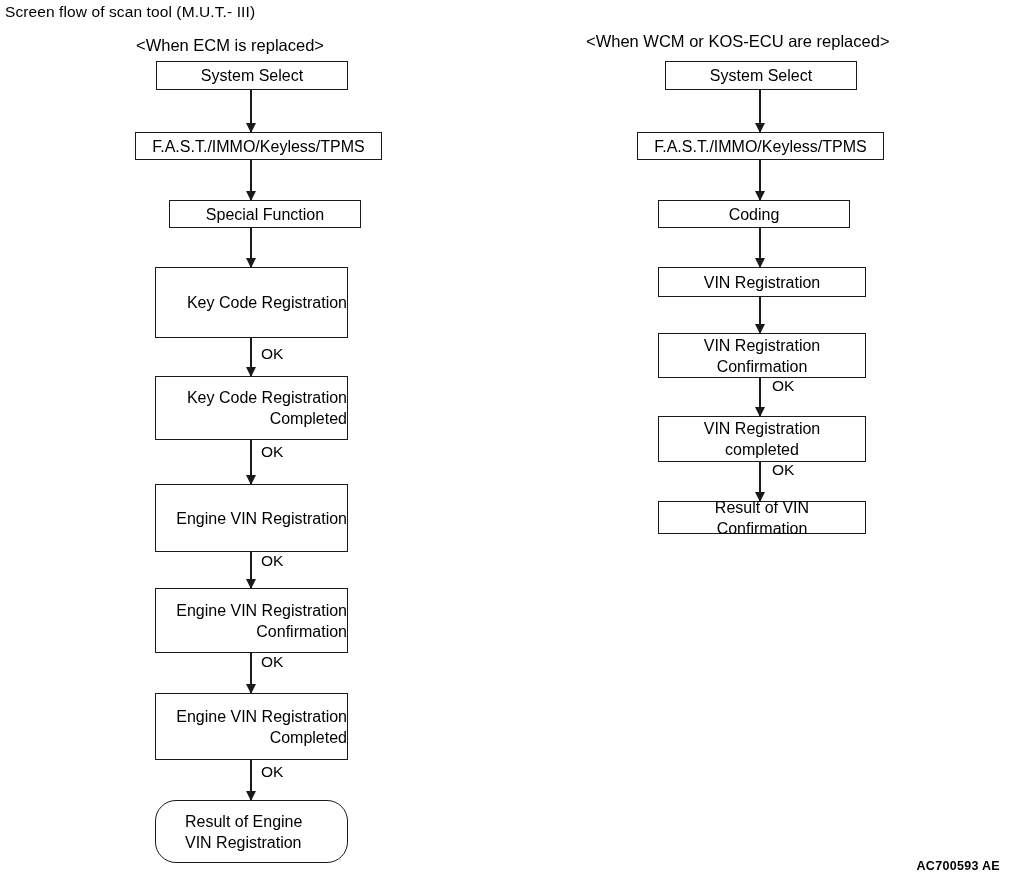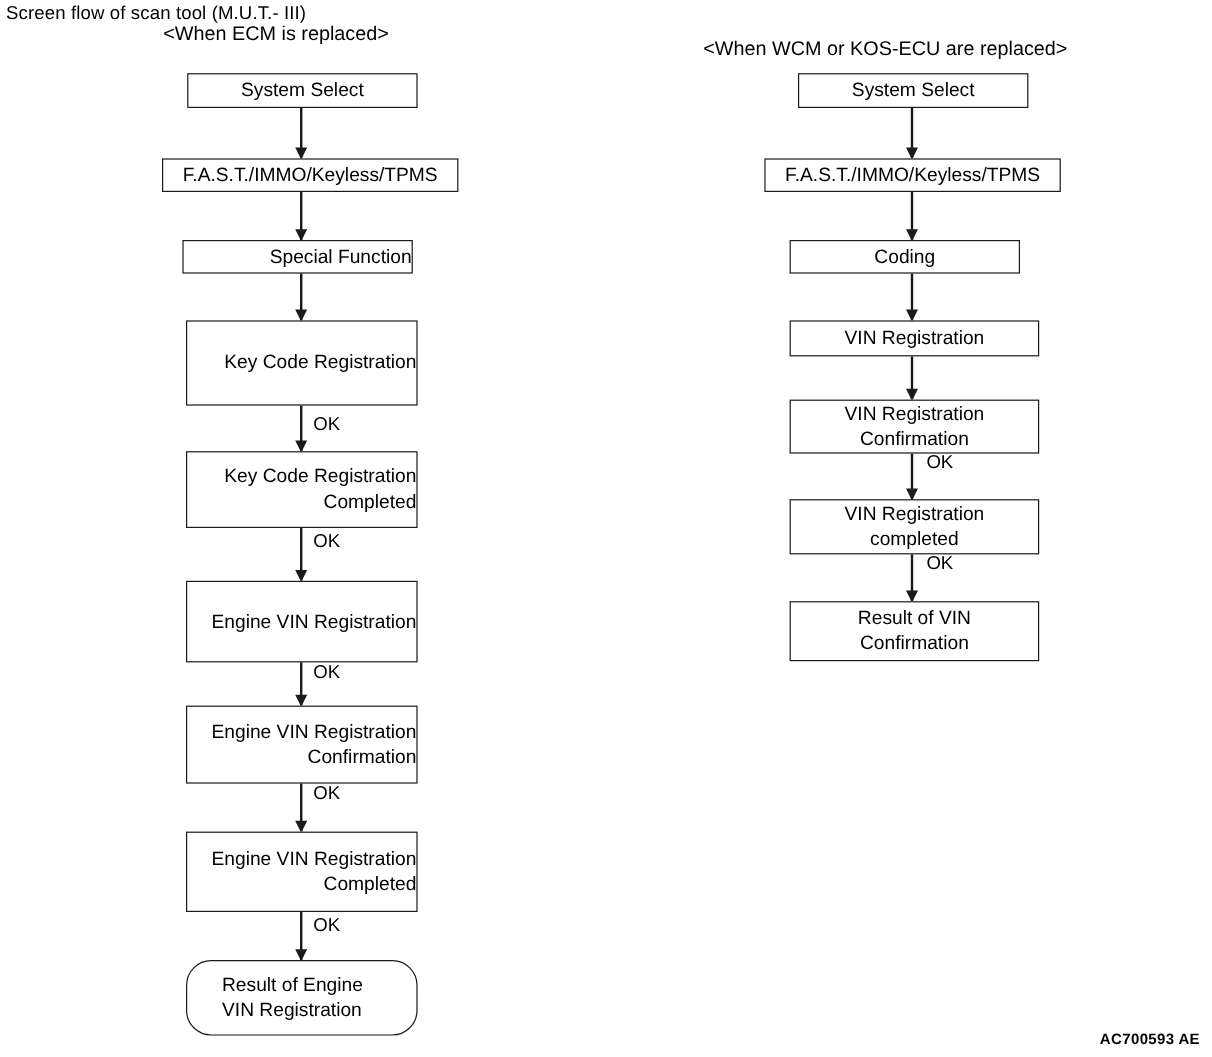--- a/index.html
+++ b/index.html
@@ -24,21 +24,21 @@
     font-weight: normal;
     letter-spacing: 0.1px;
     white-space: nowrap;
   }
 
   .col-heading {
     position: absolute;
     font-size: 16.5px;
     white-space: nowrap;
   }
-  #heading-left  { left: 136px; top: 19px; }
+  #heading-left  { left: 136px; top: 36px; }
   #heading-right { left: 586px; top: 32px; }
 
   
   .node {
     position: absolute;
     box-sizing: border-box;
     border: 1.8px solid #1a1a1a;
     background: #ffffff;
     font-size: 16px;
     line-height: 21px;
@@ -96,21 +96,21 @@
 <div class="node align-center" style="left:156px; top:61px; width:192px; height:29px;">
   <span class="line">System Select</span>
 </div>
 <div class="arrow" style="left:250px; top:90px; height:42px;"></div>
 
 <div class="node align-center" style="left:135px; top:132px; width:247px; height:28px;">
   <span class="line">F.A.S.T./IMMO/Keyless/TPMS</span>
 </div>
 <div class="arrow" style="left:250px; top:160px; height:40px;"></div>
 
-<div class="node align-center" style="left:152px; top:200px; width:192px; height:28px;align-items:flex-end;">
+<div class="node align-center" style="left:169px; top:200px; width:192px; height:28px;">
   <span class="line">Special Function</span>
 </div>
 <div class="arrow" style="left:250px; top:228px; height:39px;"></div>
 
 <div class="node align-left" style="left:155px; top:267px; width:193px; height:71px;">
   <span class="line">Key Code Registration</span>
 </div>
 <div class="arrow" style="left:250px; top:338px; height:38px;"></div>
 <div class="ok-label" style="left:261px; top:345px;">OK</div>
 
@@ -173,18 +173,18 @@
 <div class="arrow" style="left:759px; top:378px; height:38px;"></div>
 <div class="ok-label" style="left:772px; top:377px;">OK</div>
 
 <div class="node align-center" style="left:658px; top:416px; width:208px; height:46px;">
   <span class="line">VIN Registration</span>
   <span class="line">completed</span>
 </div>
 <div class="arrow" style="left:759px; top:462px; height:39px;"></div>
 <div class="ok-label" style="left:772px; top:461px;">OK</div>
 
-<div class="node align-center" style="left:658px; top:501px; width:208px; height:50px;">
+<div class="node align-center" style="left:658px; top:501px; width:208px; height:33px;">
   <span class="line">Result of VIN</span>
   <span class="line">Confirmation</span>
 </div>
 
 <div id="footer-code">AC700593 AE</div>
 
 </body></html>

